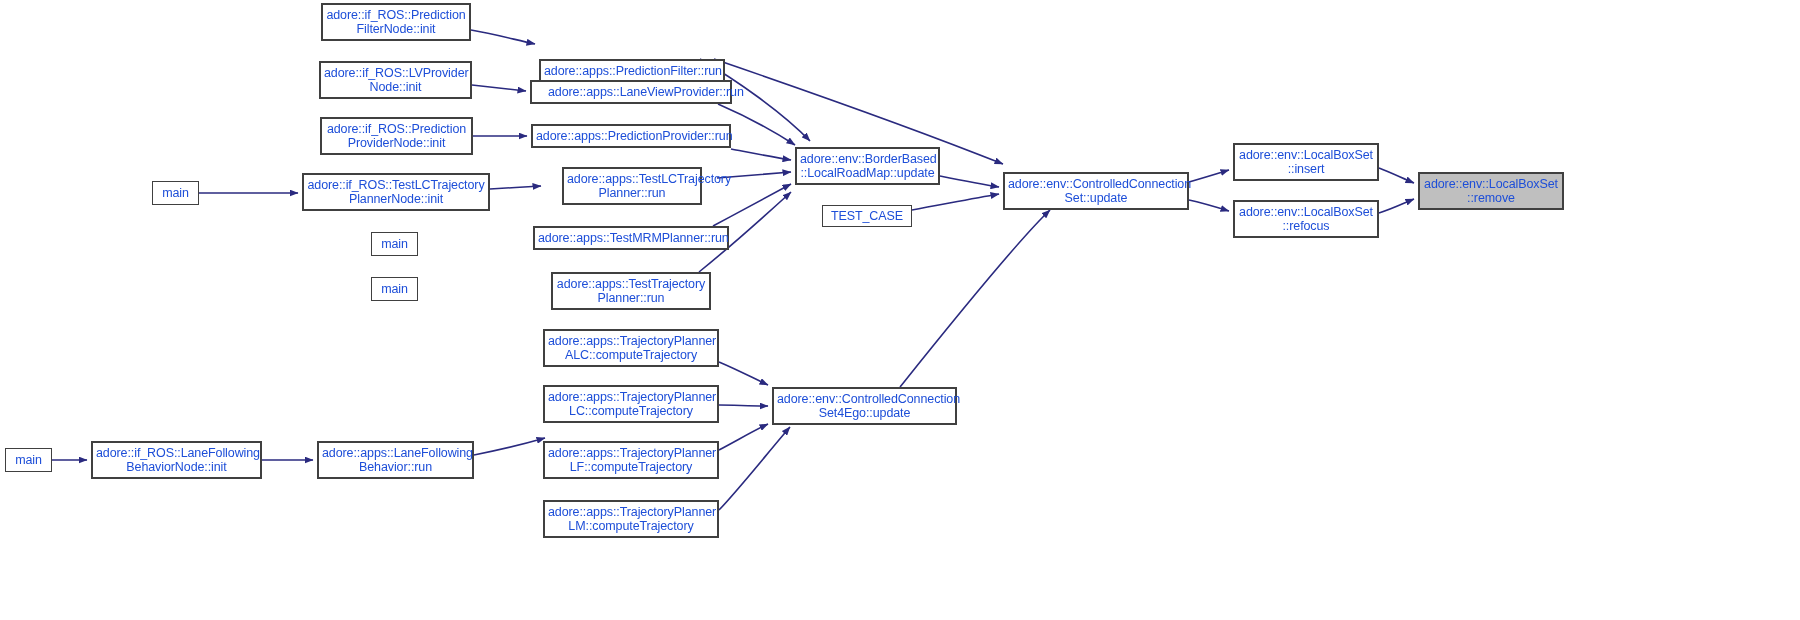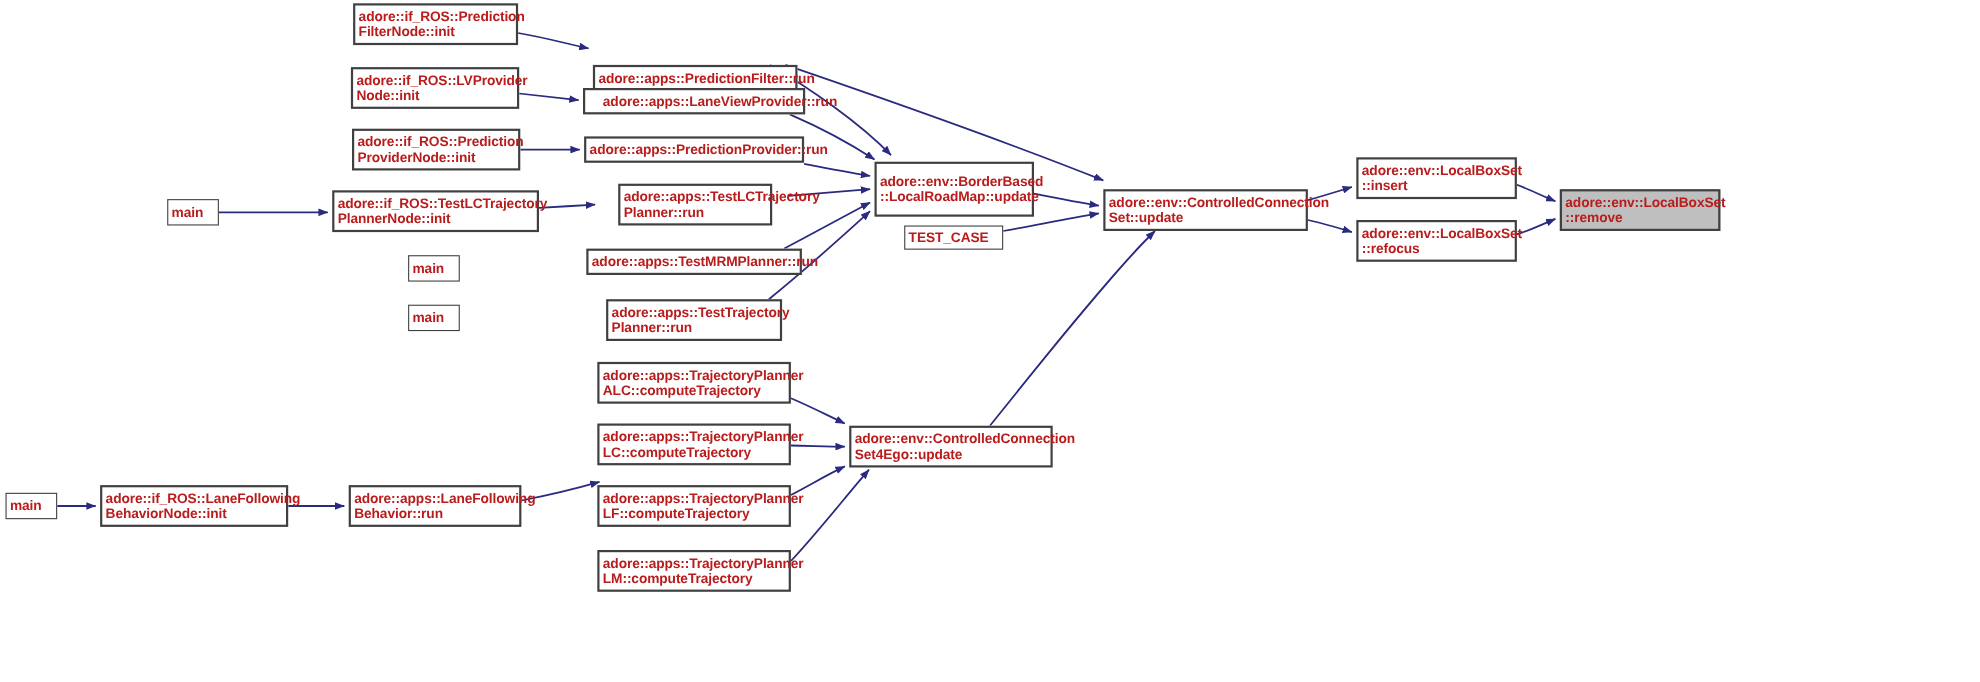--- a/index.html
+++ b/index.html
@@ -23,30 +23,30 @@
     width: 1800px;
     height: 620px;
     pointer-events: none;
   }
   .node {
     position: absolute;
     box-sizing: border-box;
     display: flex;
     align-items: center;
     justify-content: center;
+    text-align: center;
     background: #ffffff;
     border: 1px solid #404040;
-    color: #b91c1c;
+    color: #1d4ed8;
     font-size: 12.5px;
     line-height: 14.5px;
     letter-spacing: -0.1px;
     white-space: pre-line;
     padding: 0 3px;
     z-index: 5;
-    font-weight: bold;
   }
   .node.thick {
     border: 2px solid #404040;
   }
   .node.highlight {
     background: #bfbfbf;
     border: 2px solid #404040;
   }
   .node-label {
     display: block;
@@ -101,21 +101,21 @@
 Node::init</span></div>
       <div class="node thick" style="left: 530px; top: 80px; width: 202px; height: 24px; padding-left: 16px;"><span class="node-label">adore::apps::LaneViewProvider::run</span></div>
       <div class="node thick" style="left: 320px; top: 117px; width: 153px; height: 38px;"><span class="node-label">adore::if_ROS::Prediction
 ProviderNode::init</span></div>
       <div class="node thick" style="left: 531px; top: 124px; width: 200px; height: 24px;"><span class="node-label">adore::apps::PredictionProvider::run</span></div>
       <div class="node" style="left: 152px; top: 181px; width: 47px; height: 24px;"><span class="node-label">main</span></div>
       <div class="node thick" style="left: 302px; top: 173px; width: 188px; height: 38px;"><span class="node-label">adore::if_ROS::TestLCTrajectory
 PlannerNode::init</span></div>
       <div class="node thick" style="left: 562px; top: 167px; width: 140px; height: 38px;"><span class="node-label">adore::apps::TestLCTrajectory
 Planner::run</span></div>
-      <div class="node thick" style="left: 795px; top: 147px; width: 145px; height: 50px;"><span class="node-label">adore::env::BorderBased
+      <div class="node thick" style="left: 795px; top: 147px; width: 145px; height: 38px;"><span class="node-label">adore::env::BorderBased
 ::LocalRoadMap::update</span></div>
       <div class="node" style="left: 822px; top: 205px; width: 90px; height: 22px;"><span class="node-label">TEST_CASE</span></div>
       <div class="node" style="left: 371px; top: 232px; width: 47px; height: 24px;"><span class="node-label">main</span></div>
       <div class="node thick" style="left: 533px; top: 226px; width: 196px; height: 24px;"><span class="node-label">adore::apps::TestMRMPlanner::run</span></div>
       <div class="node" style="left: 371px; top: 277px; width: 47px; height: 24px;"><span class="node-label">main</span></div>
       <div class="node thick" style="left: 551px; top: 272px; width: 160px; height: 38px;"><span class="node-label">adore::apps::TestTrajectory
 Planner::run</span></div>
       <div class="node thick" style="left: 1003px; top: 172px; width: 186px; height: 38px;"><span class="node-label">adore::env::ControlledConnection
 Set::update</span></div>
       <div class="node thick" style="left: 1233px; top: 143px; width: 146px; height: 38px;"><span class="node-label">adore::env::LocalBoxSet

